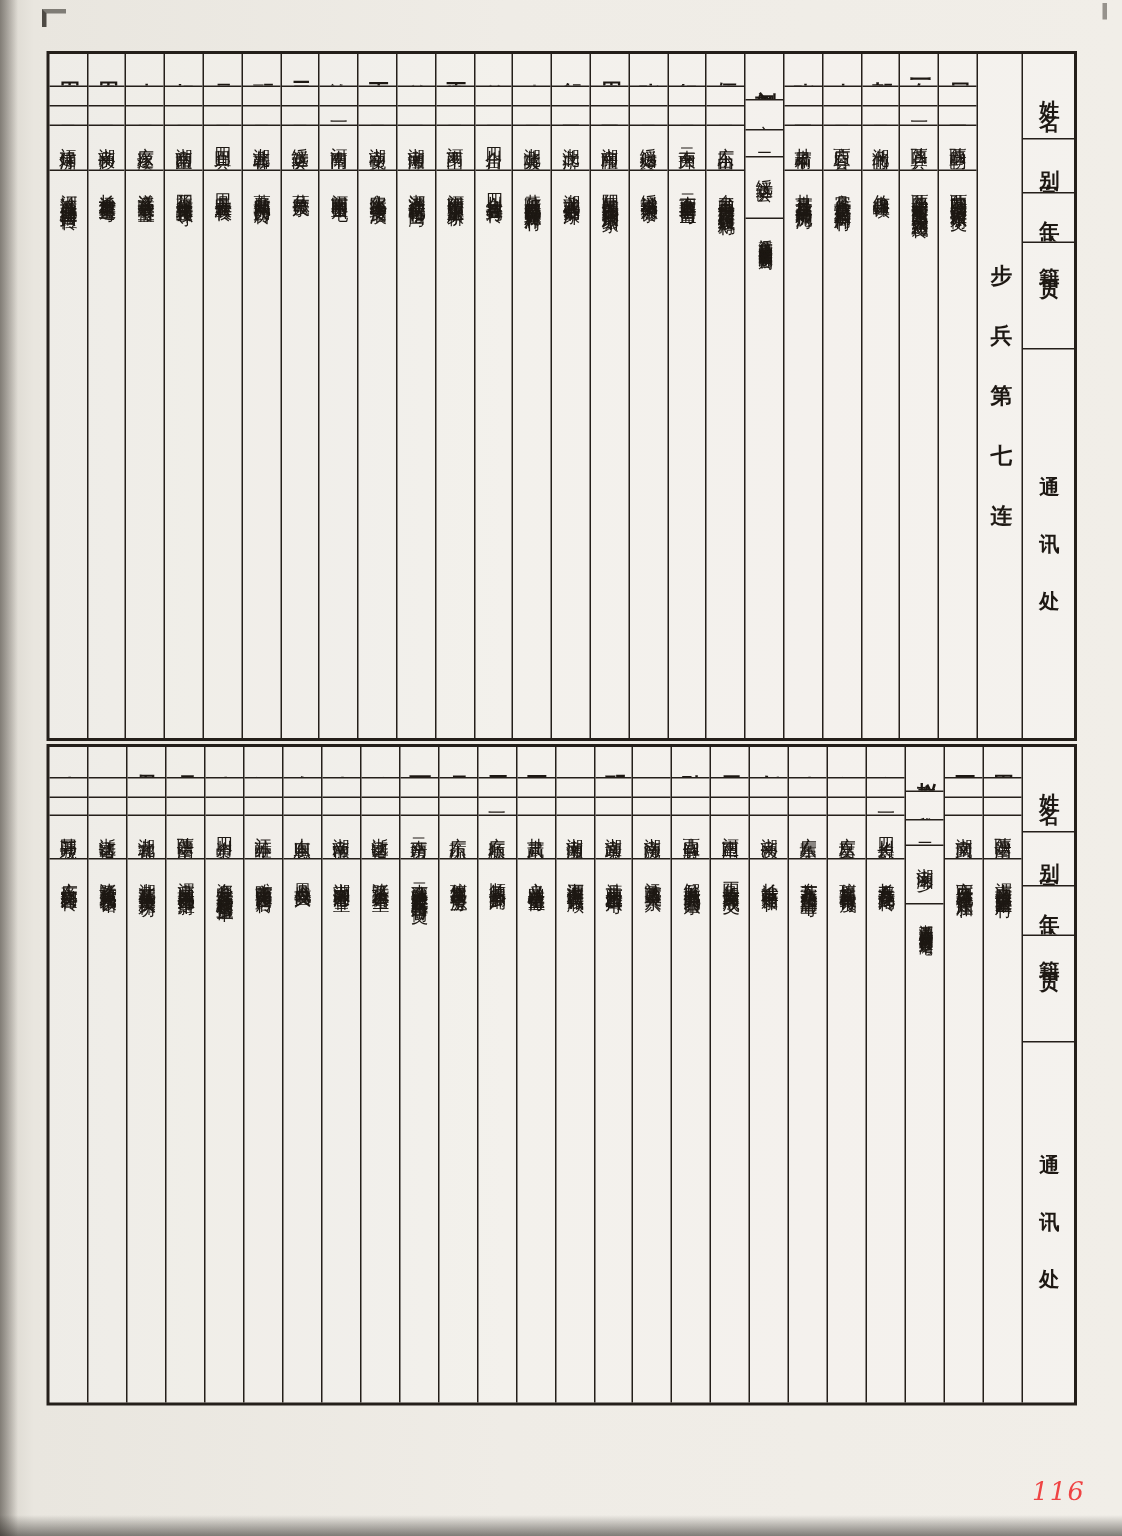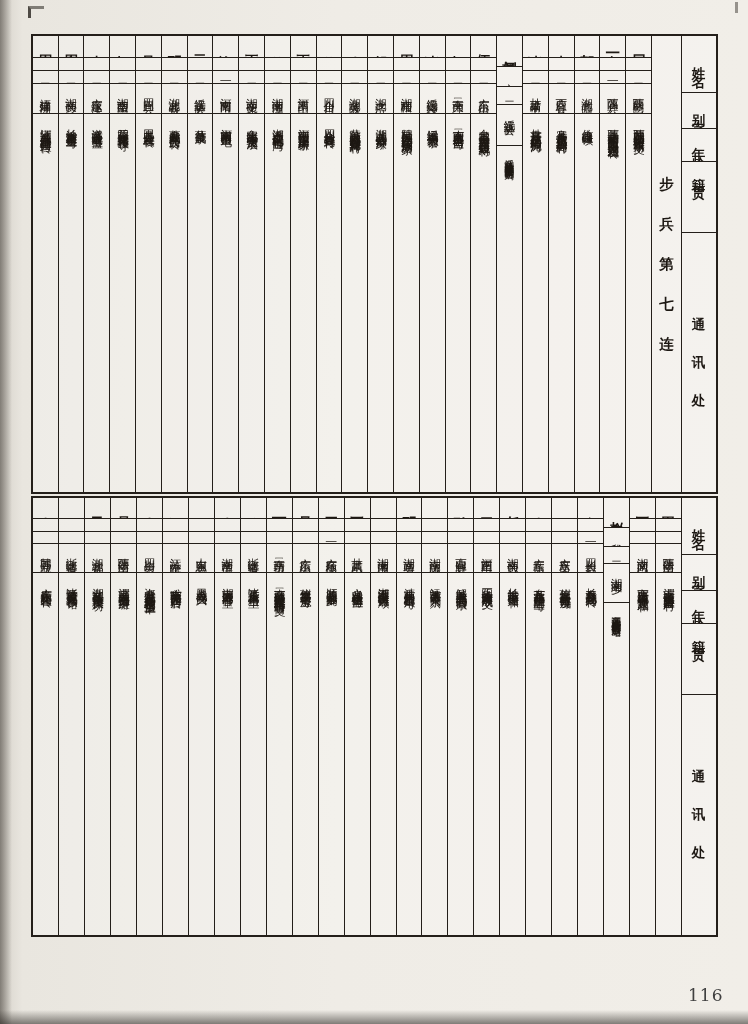--- a/index.html
+++ b/index.html
@@ -44,21 +44,21 @@
   .cell.native span{font-size:11.5px;letter-spacing:1.5px;line-height:14px;}
   .cell.addr span{font-size:11.5px;letter-spacing:1px;line-height:13px;height:calc(100% - 10px);}
   .cell.addr span.small{font-size:9.5px;letter-spacing:.5px;line-height:11.5px;height:62%;}
 
   .header-col .cell span{font-weight:700;font-size:13.5px;letter-spacing:9px;line-height:30px;}
   .header-col .cell.addr span{height:auto;letter-spacing:38px;line-height:30px;}
   .header-col .cell.addr{align-items:center;padding-top:0;}
   .section-col .cell span{font-weight:700;font-size:14.5px;letter-spacing:40px;line-height:26px;}
 
   .page-number{position:absolute;left:688px;top:985px;font-size:17px;
-    letter-spacing:1px;color:#404040;}
+    letter-spacing:1px;color:#ef4444;font-style:italic;}
 </style>
 </head>
 <body>
 
 <div class="edge-left"></div>
 <div class="edge-bottom"></div>
 <div class="mark-tl"></div>
 <div class="mark-tr"></div>
 
 <div class="rtable top">

